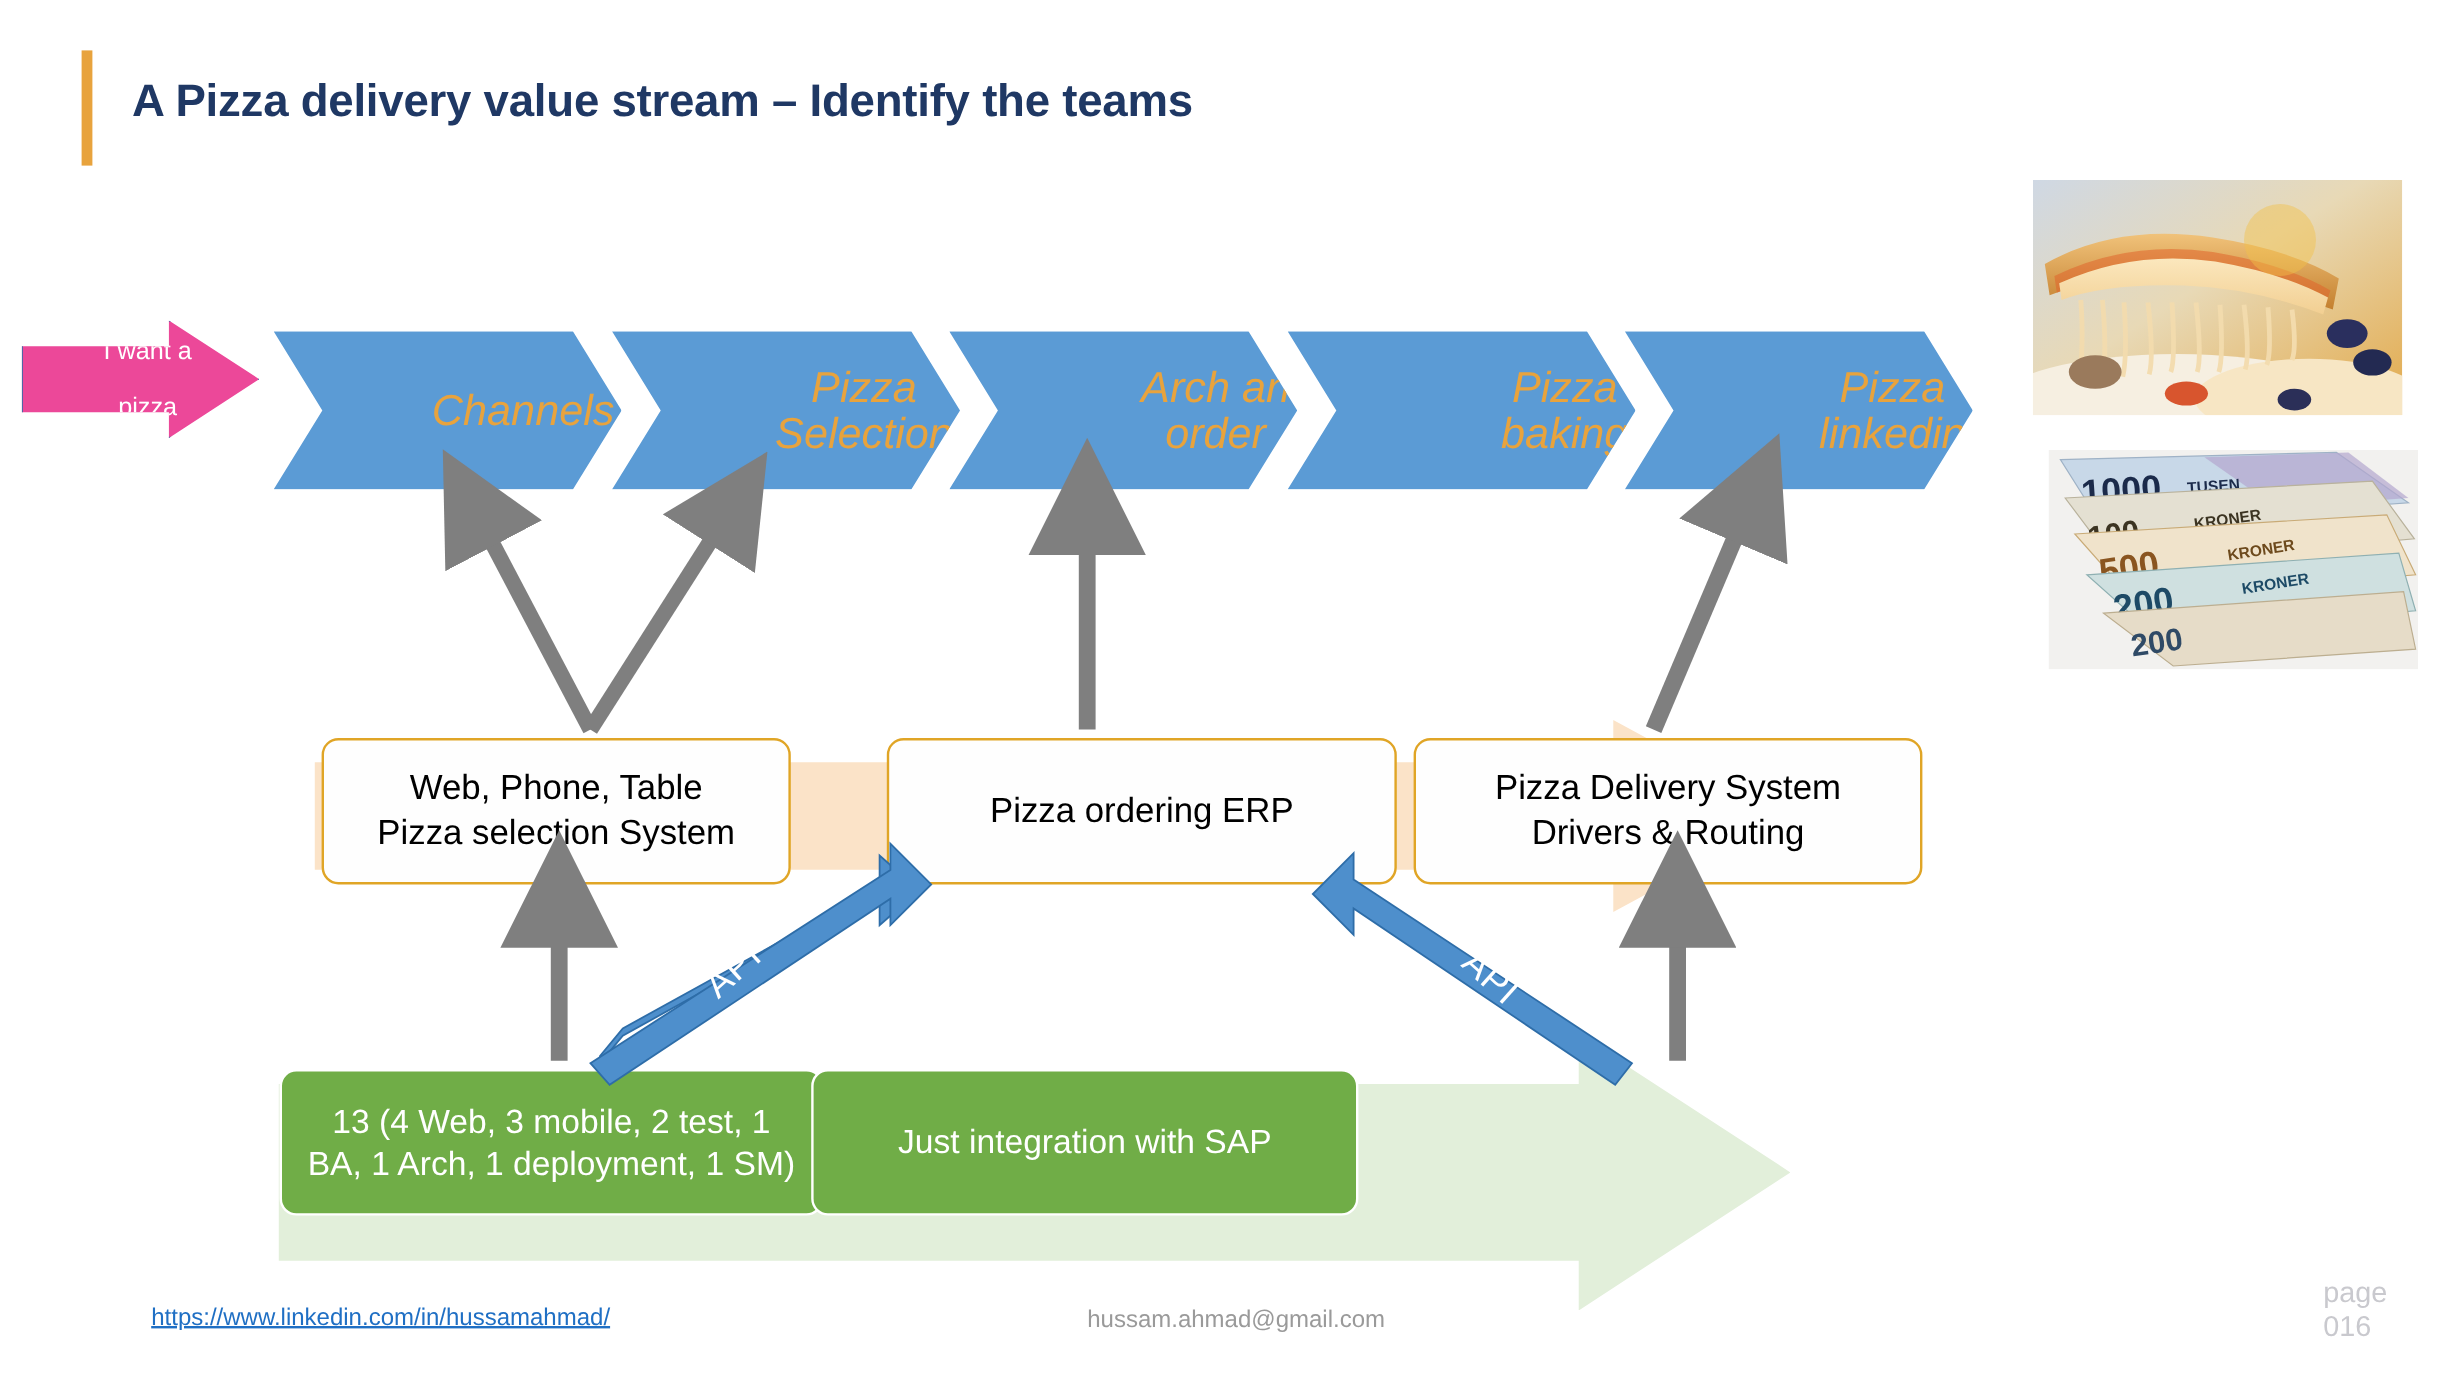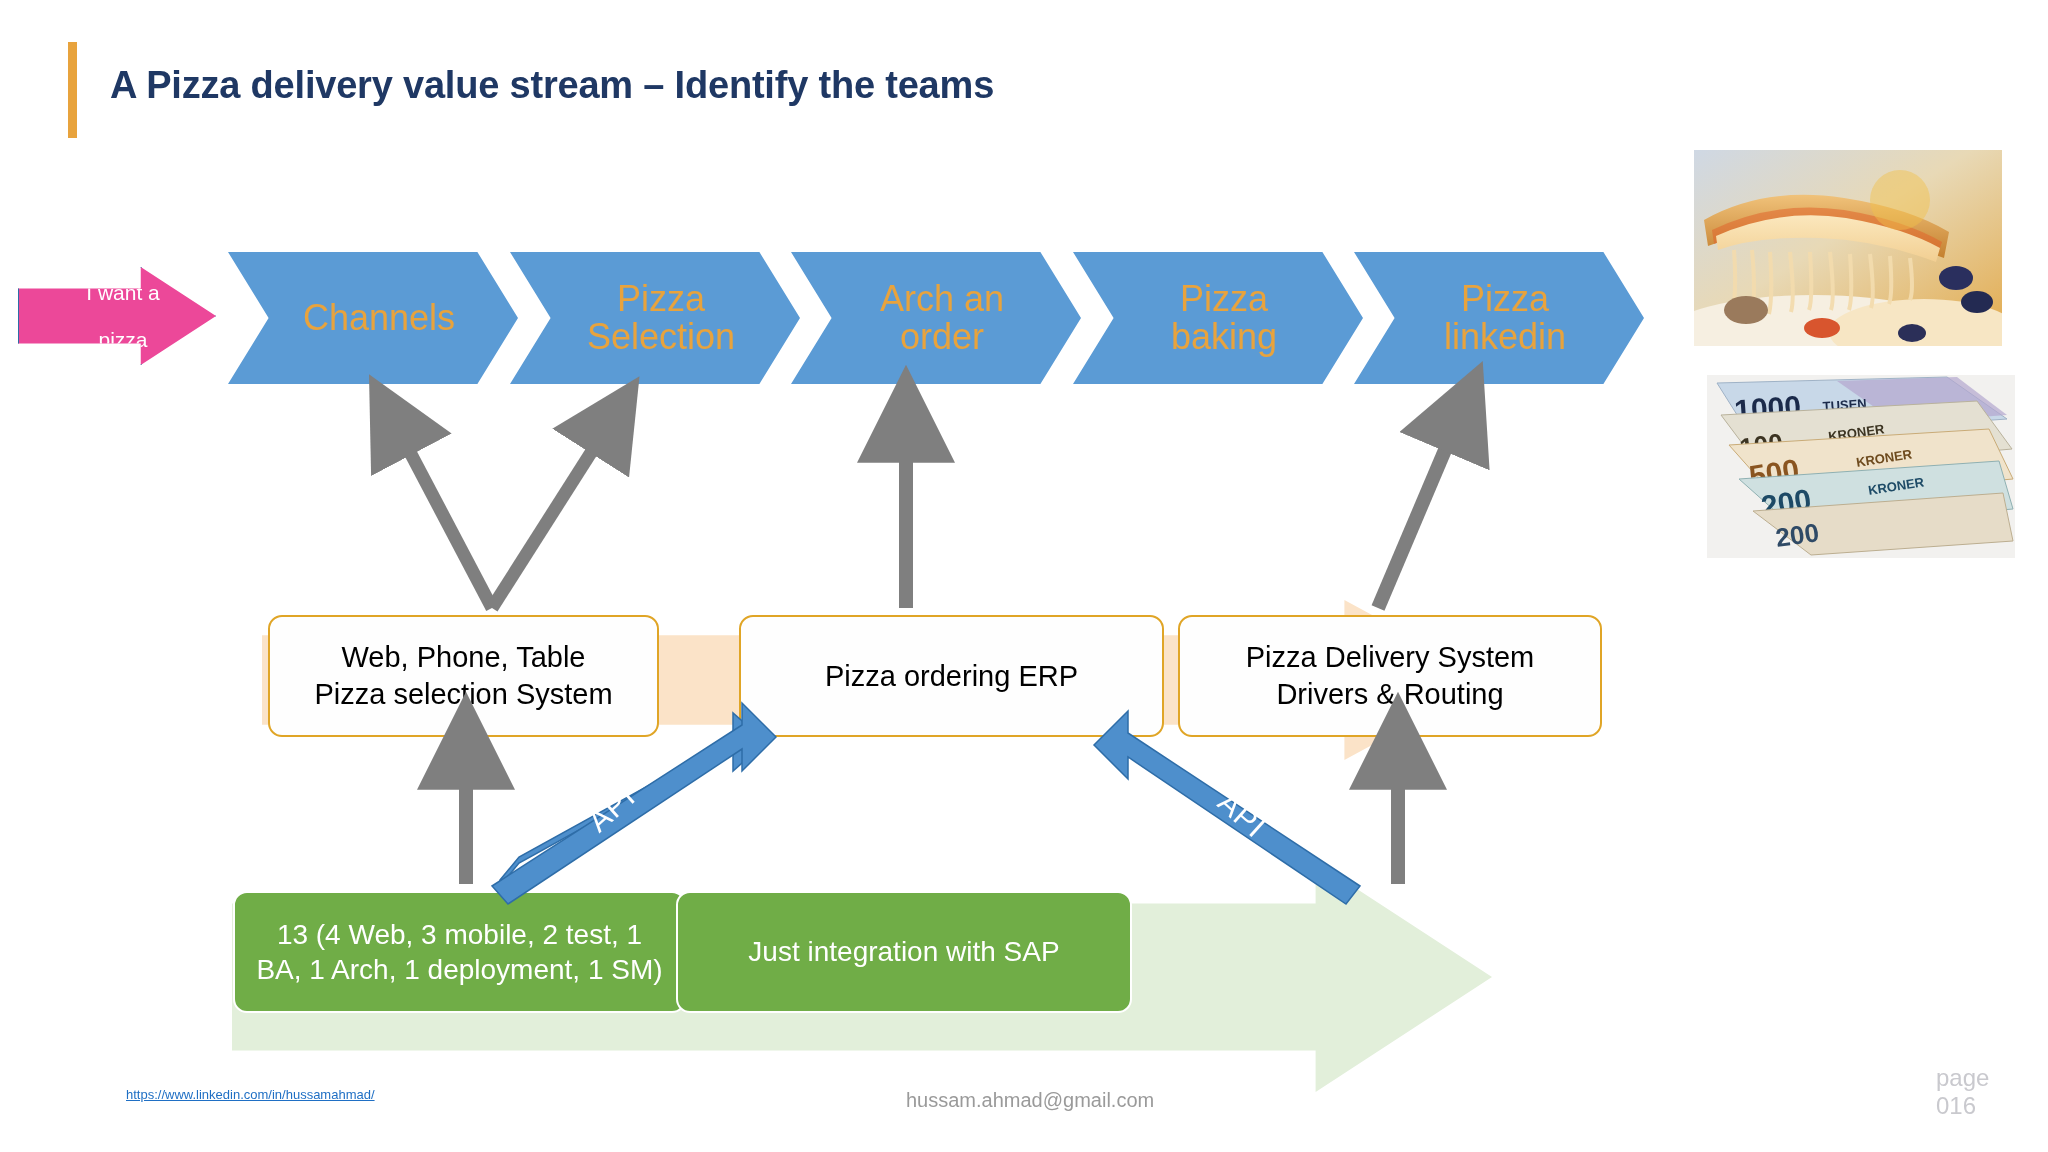--- a/index.html
+++ b/index.html
@@ -44,24 +44,24 @@
     clip-path:polygon(0 22%, 62% 22%, 62% 0, 100% 50%, 62% 100%, 62% 78%, 0 78%);
     display:flex;align-items:center;justify-content:flex-start;
   }
   .entry-arrow span{
     display:block;width:120px;margin-left:22px;
     color:#ffffff;font-size:21px;line-height:1.12;text-align:center;
   }
 
   
   .chevron{
-    position:absolute;top:252px;height:132px;
+    position:absolute;top:276px;height:132px;
     background:#5B9BD5;
     clip-path:polygon(0 0, 86% 0, 100% 50%, 86% 100%, 0 100%, 14% 50%);
-    display:flex;align-items:center;justify-content:center;
+    display:flex;align-items:center;justify-content:flex-end;font-style:italic;
   }
   .chevron .lbl{
     color:#E8A33D;font-size:36px;line-height:1.06;text-align:center;
     padding-left:18px;padding-right:6px;
   }
   .chev-1{left:228px;width:290px;}
   .chev-2{left:510px;width:290px;}
   .chev-3{left:791px;width:290px;}
   .chev-4{left:1073px;width:290px;}
   .chev-5{left:1354px;width:290px;}
@@ -106,21 +106,21 @@
   .api-label{
     position:absolute;color:#ffffff;font-size:30px;
     letter-spacing:1px;
   }
   .api-left{left:586px;top:792px;transform:rotate(-42deg);transform-origin:center;}
   .api-right{left:1216px;top:798px;transform:rotate(42deg);transform-origin:center;}
 
   
   .footer-link{
     position:absolute;left:126px;top:1087px;
-    font-size:13px;color:#1F6FC4;text-decoration:underline;
+    font-size:20px;color:#1F6FC4;text-decoration:underline;
     white-space:nowrap;cursor:pointer;
   }
   .footer-mail{
     position:absolute;left:906px;top:1089px;
     font-size:20px;color:#9A9A9A;white-space:nowrap;
   }
   .page-num{
     position:absolute;left:1936px;top:1064px;
     font-size:24px;color:#C9C9CE;line-height:1.18;text-align:left;
   }

